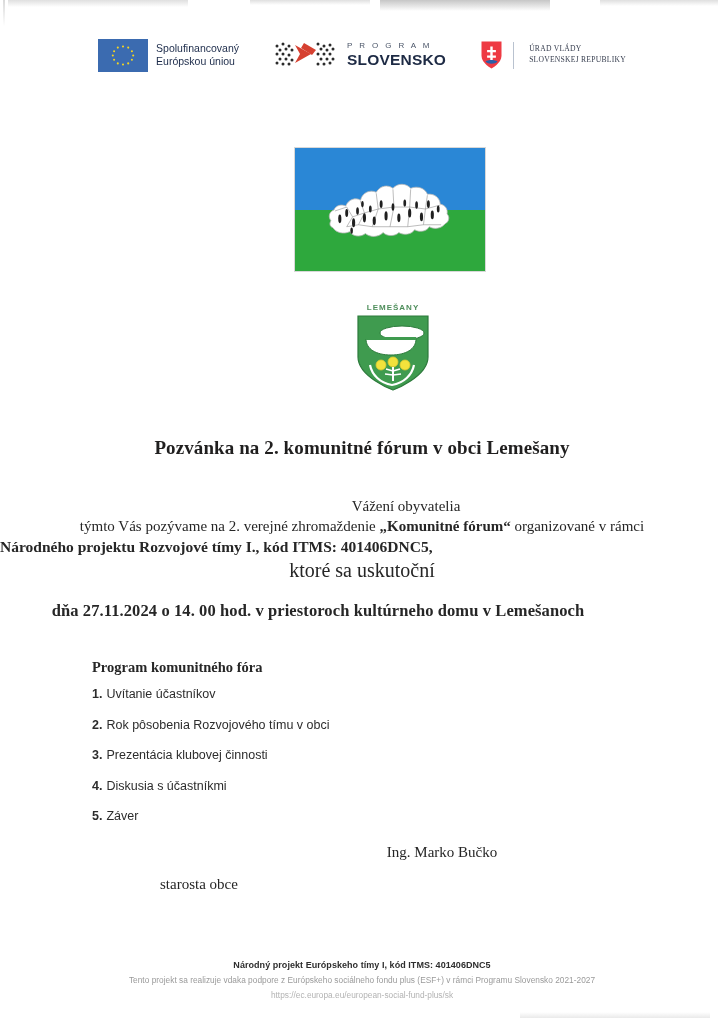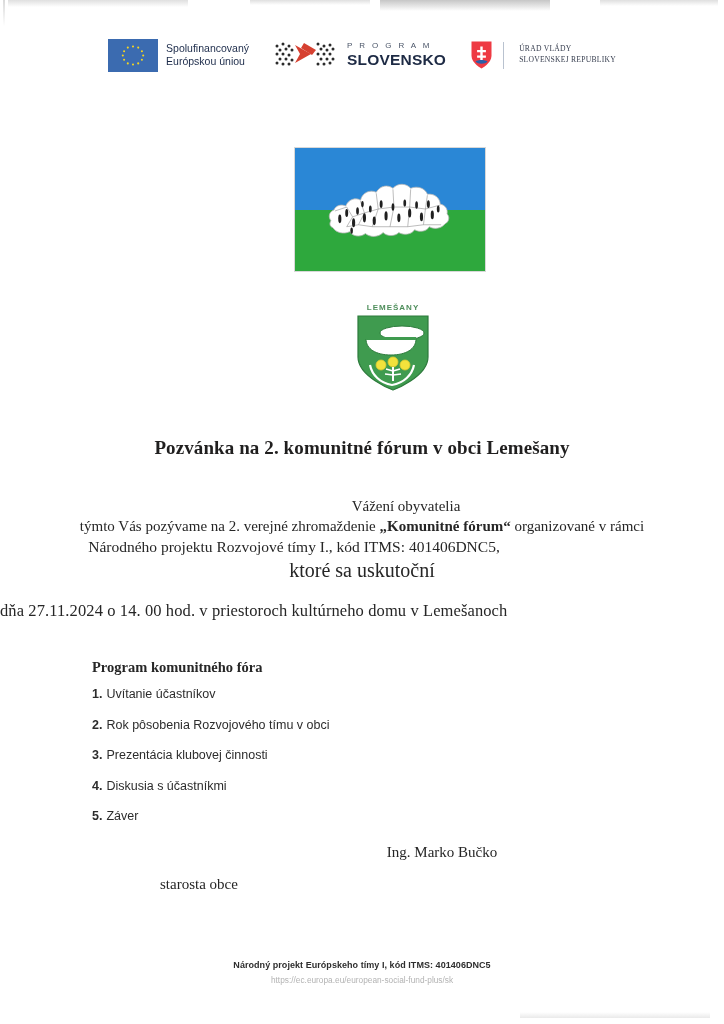--- a/index.html
+++ b/index.html
@@ -37,21 +37,21 @@
   }
 
   
   .logo-strip {
     position: absolute;
     left: 0; top: 38px;
     width: 724px;
     display: flex;
     justify-content: center;
     align-items: center;
-    gap: 24px;
+    gap: 34px;
   }
   .logo {
     display: flex;
     align-items: center;
     gap: 8px;
   }
   .eu-flag {
     width: 50px; height: 33px;
     background: #3b6bb0;
     position: relative;
@@ -164,39 +164,39 @@
     text-align: center;
     font-size: 15px;
     white-space: nowrap;
   }
   .invite-line b { font-weight: bold; }
 
   .project-line {
     position: absolute;
     left: 0; top: 538px;
     width: 588px;
-    text-align: center;
     font-size: 15.5px;
-    font-weight: normal;
+    font-weight: bold;
   }
 
   .which-line {
     position: absolute;
     left: 0; top: 559px;
     width: 724px;
     text-align: center;
     font-size: 20px;
   }
 
   .datetime-line {
     position: absolute;
     left: 0; top: 601px;
     width: 636px;
+    text-align: center;
     font-size: 16.5px;
-    font-weight: normal;
+    font-weight: bold;
     letter-spacing: 0.1px;
   }
 
   .program-heading {
     position: absolute;
     left: 92px; top: 659px;
     font-family: "Liberation Serif", serif;
     font-weight: bold;
     font-size: 14.5px;
   }
@@ -460,14 +460,15 @@
     <span class="num">5.</span>
     <span>Záver</span>
   </div>
 </div>
 
 <div class="sign-name">Ing. Marko Bučko</div>
 <div class="sign-role">starosta  obce</div>
 
 <div class="footer">
   <div class="f1">Národný projekt Európskeho tímy I, kód ITMS: 401406DNC5</div>
+  <div class="f2">Tento projekt sa realizuje vdaka podpore z Európskeho sociálneho fondu plus (ESF+) v rámci Programu Slovensko 2021-2027</div>
   <div class="f3">https://ec.europa.eu/european-social-fund-plus/sk</div>
 </div>
 
 </body></html>

